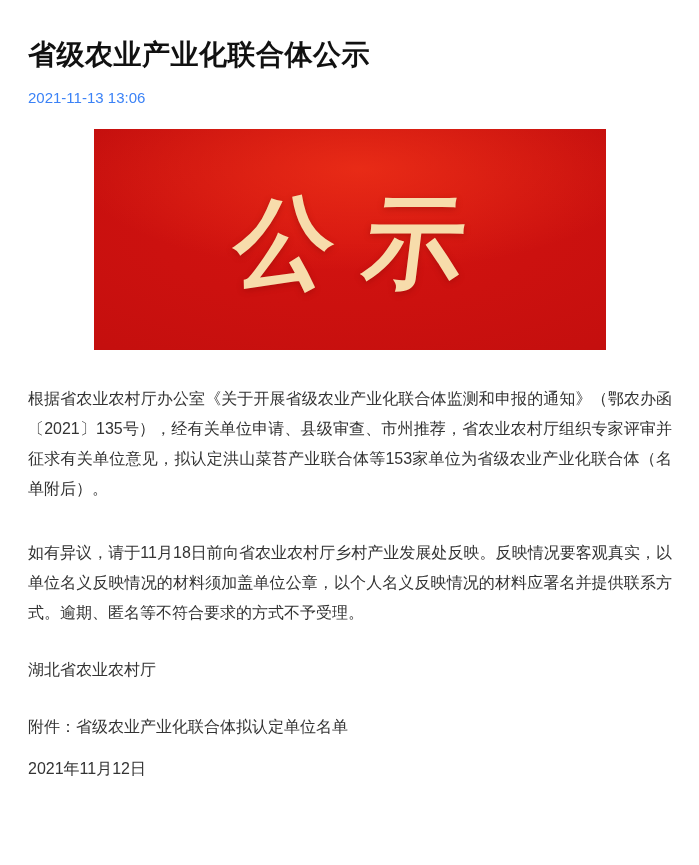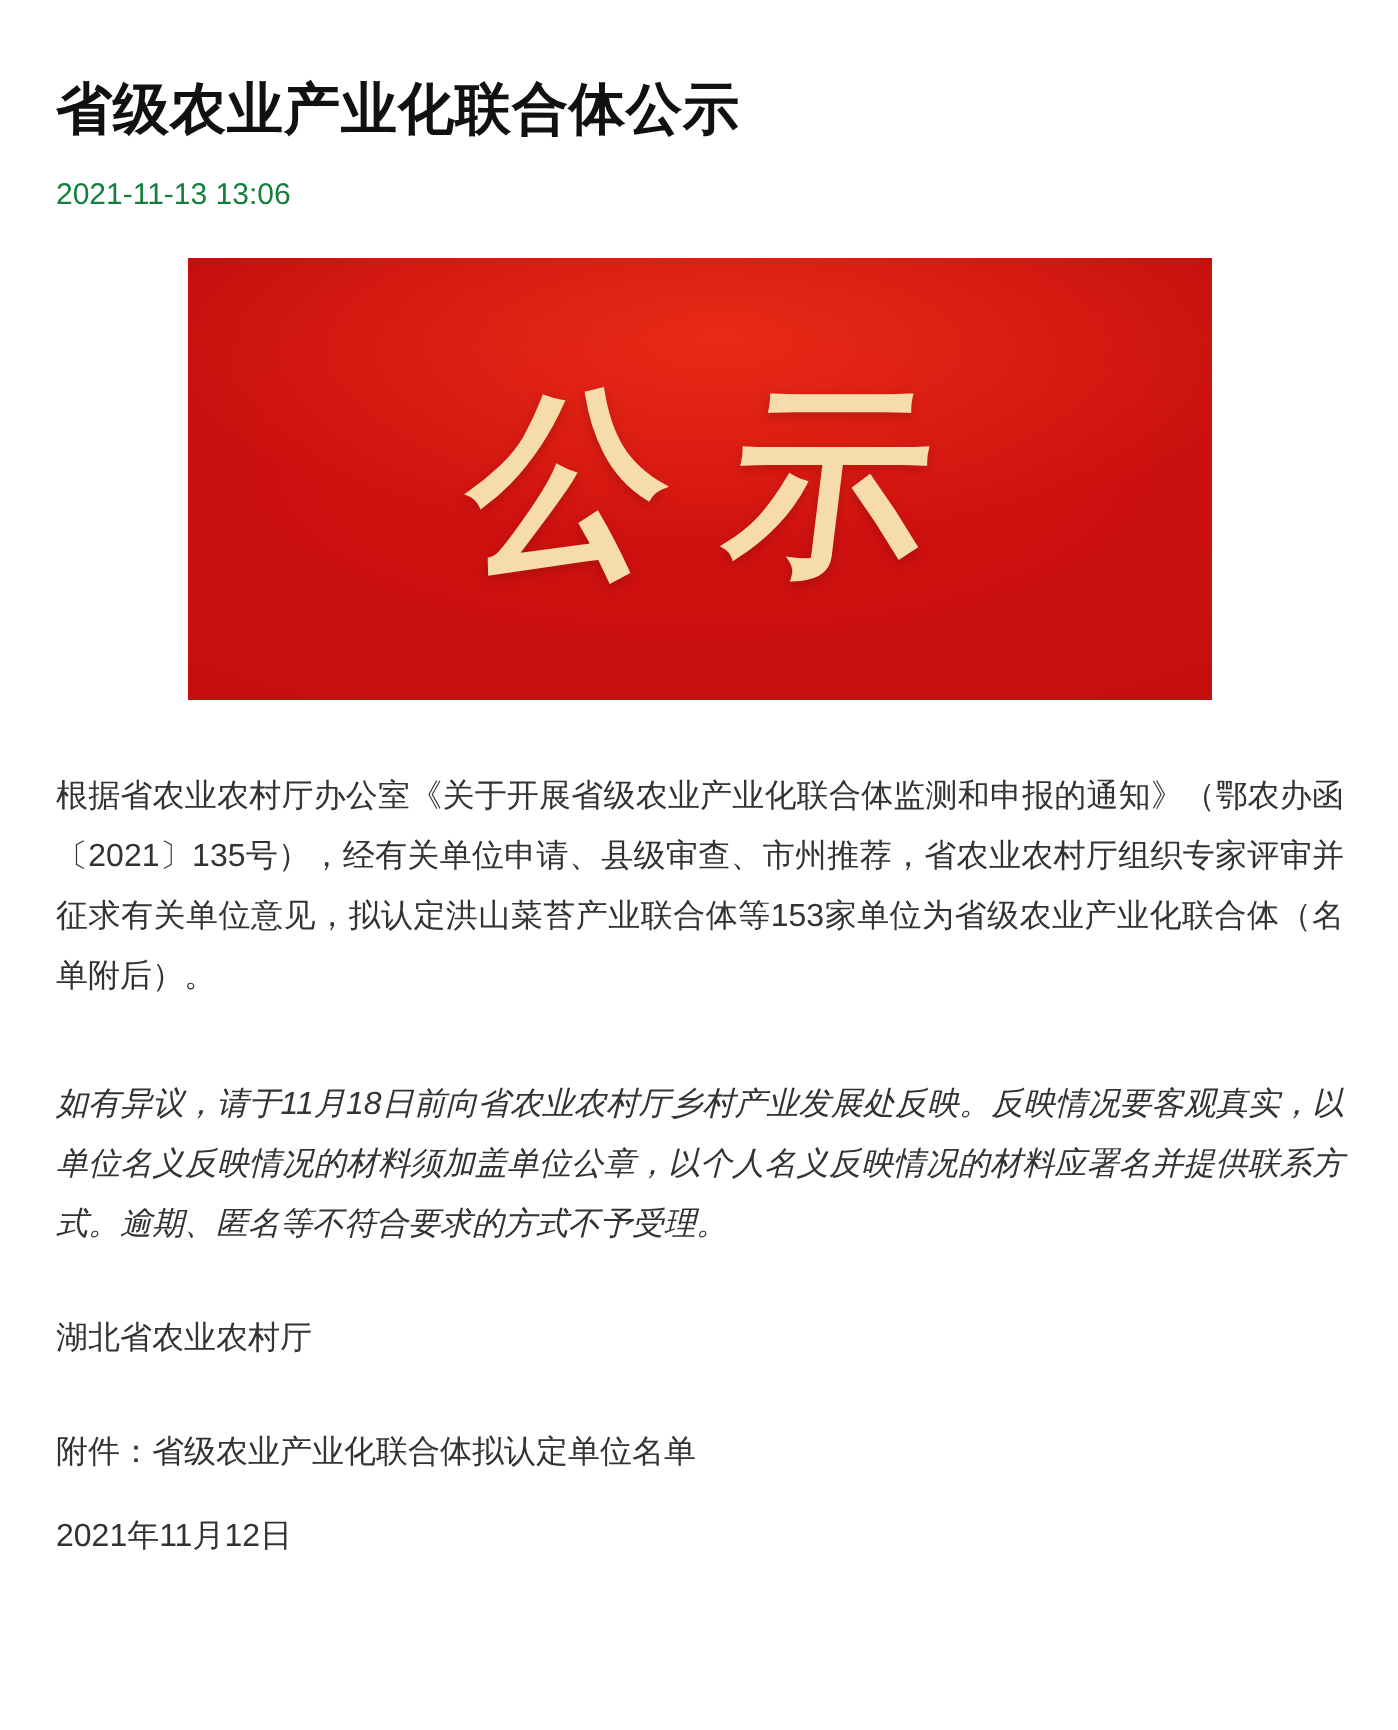--- a/index.html
+++ b/index.html
@@ -25,21 +25,21 @@
     font-size: 28px;
     line-height: 38px;
     font-weight: 700;
     color: #111111;
     letter-spacing: 0.5px;
   }
   .publish-date {
     margin-top: 16px;
     font-size: 15px;
     line-height: 16px;
-    color: #15803d;
+    color: #3b82f6;
   }
   .banner {
     position: relative;
     width: 512px;
     height: 221px;
     margin: 23px auto 0;
     background:
       radial-gradient(90% 75% at 52% 18%, rgba(255,64,28,0.55) 0%, rgba(255,64,28,0.0) 62%),
       radial-gradient(150% 130% at 50% 48%, #d31310 0%, #c50f0e 50%, #a60f0e 85%, #970d0d 100%);
     display: flex;
@@ -61,21 +61,21 @@
   }
   .body-text p {
     margin: 0;
     font-size: 16px;
     line-height: 30px;
     color: #333333;
     text-align: justify;
     word-break: break-all;
   }
   .body-text p.p-first  { margin-top: 34px; }
-  .body-text p.p-second { margin-top: 34px; font-style: italic; }
+  .body-text p.p-second { margin-top: 34px; }
   .body-text p.p-short  { margin-top: 27px; }
   .body-text p.p-last   { margin-top: 12px; }
 </style>
 </head>
 <body>
 
 <div class="page">
 
   <h1 class="article-title">省级农业产业化联合体公示</h1>
 

